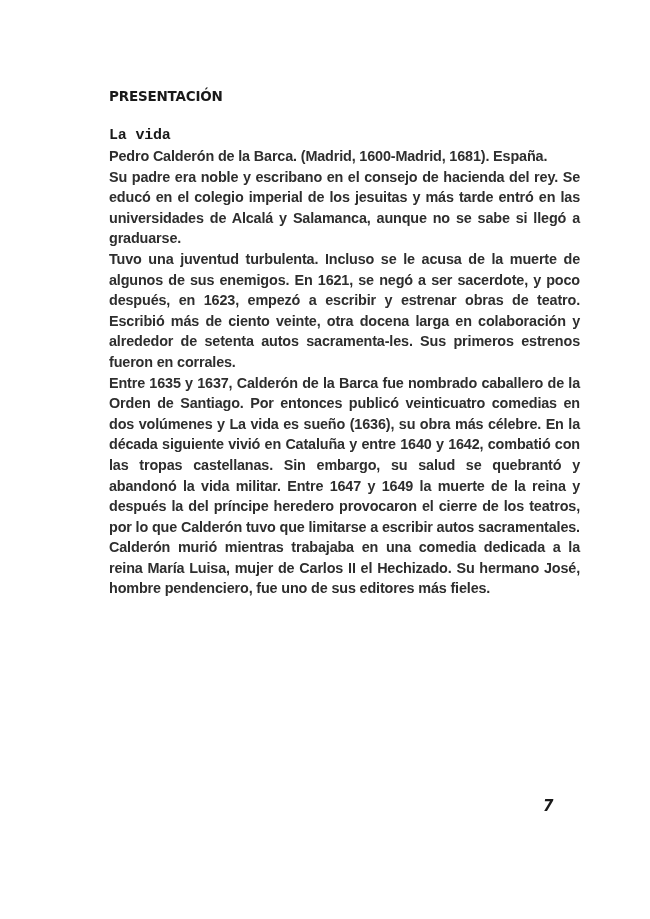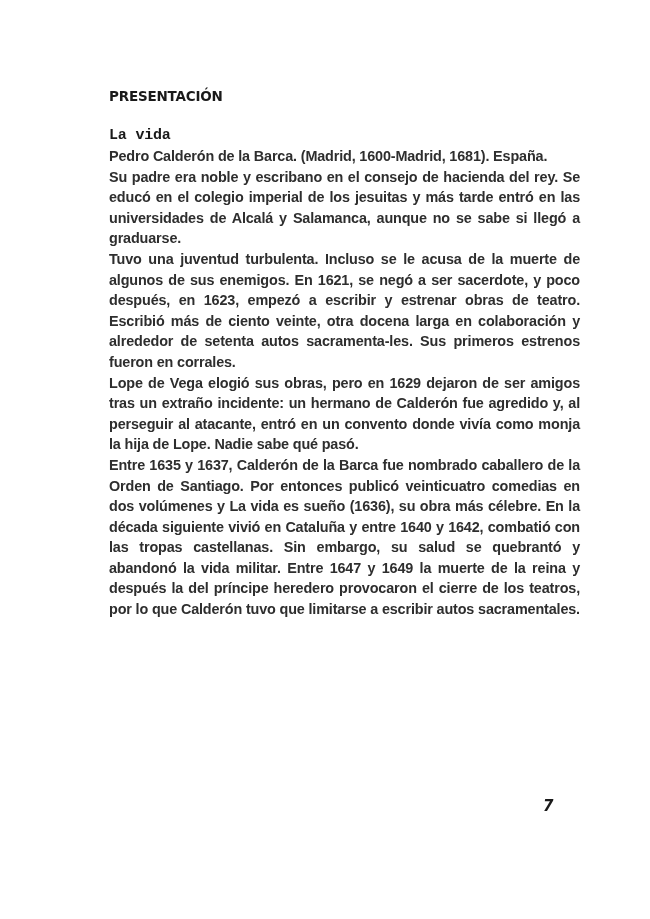--- a/index.html
+++ b/index.html
@@ -66,17 +66,17 @@
   </style>
 </head>
 <body>
 
 <div class="page">
   <h1 class="section-title">PRESENTACIÓN</h1>
   <h2 class="subsection-title">La vida</h2>
   <p class="para last-left">Pedro Calderón de la Barca. (Madrid, 1600-Madrid, 1681). España.</p>
   <p class="para last-left">Su padre era noble y escribano en el consejo de hacienda del rey. Se educó en el colegio imperial de los jesuitas y más tarde entró en las universidades de Alcalá y Salamanca, aunque no se sabe si llegó a graduarse.</p>
   <p class="para last-left">Tuvo una juventud turbulenta. Incluso se le acusa de la muerte de algunos de sus enemigos. En 1621, se negó a ser sacerdote, y poco después, en 1623, empezó a escribir y estrenar obras de teatro. Escribió más de ciento veinte, otra docena larga en colaboración y alrededor de setenta autos sacramenta-les. Sus primeros estrenos fueron en corrales.</p>
-  <p class="para last-left">Lope de Vega elogió sus obras, pero en 1629 dejaron de ser amigos tras un extraño incidente: un hermano de Calderón fue agredido y, al perseguir al atacante, entró en un convento donde vivía como monja la hija de Lope. Nadie sabe qué pasó.</p>
   <p class="para last-left">Entre 1635 y 1637, Calderón de la Barca fue nombrado caballero de la Orden de Santiago. Por entonces publicó veinticuatro comedias en dos volúmenes y La vida es sueño (1636), su obra más célebre. En la década siguiente vivió en Cataluña y entre 1640 y 1642, combatió con las tropas castellanas. Sin embargo, su salud se quebrantó y abandonó la vida militar. Entre 1647 y 1649 la muerte de la reina y después la del príncipe heredero provocaron el cierre de los teatros, por lo que Calderón tuvo que limitarse a escribir autos sacramentales.</p>
+  <p class="para last-left">Calderón murió mientras trabajaba en una comedia dedicada a la reina María Luisa, mujer de Carlos II el Hechizado. Su hermano José, hombre pendenciero, fue uno de sus editores más fieles.</p>
 </div>
 
 <div class="page-number">7</div>
 
 </body></html>

